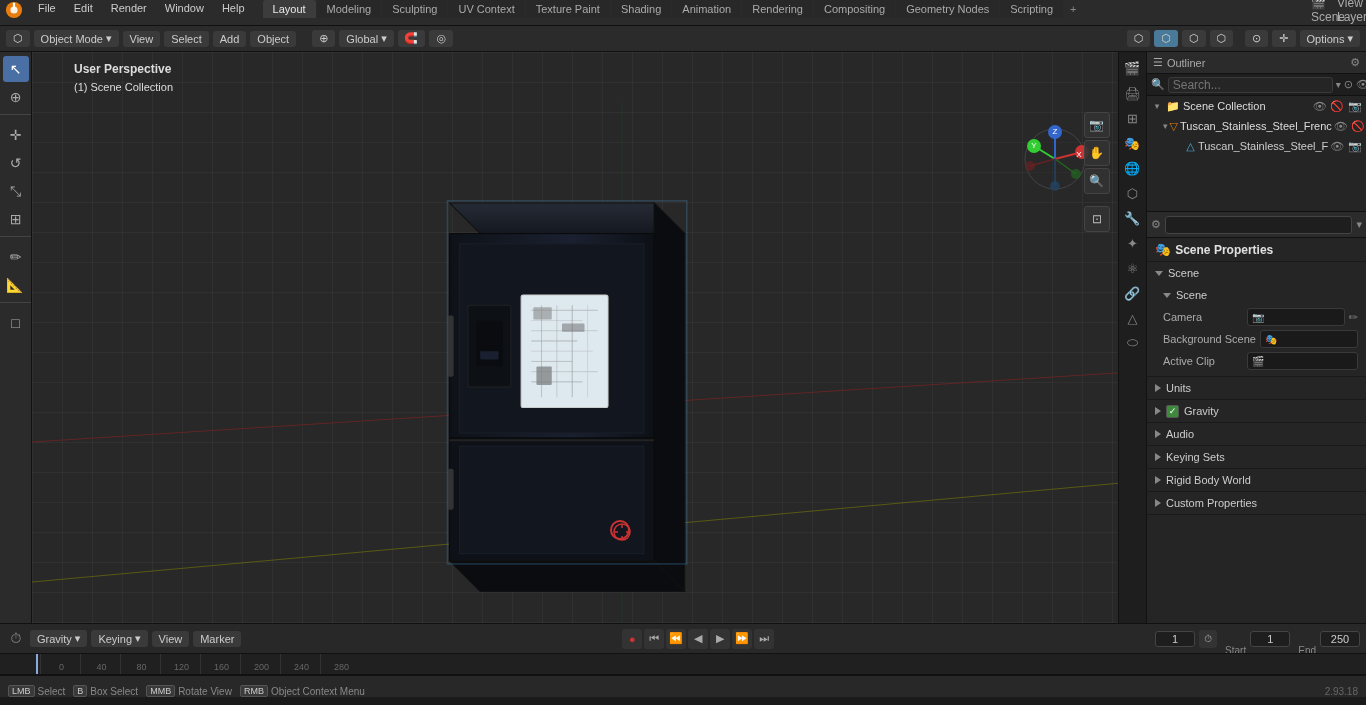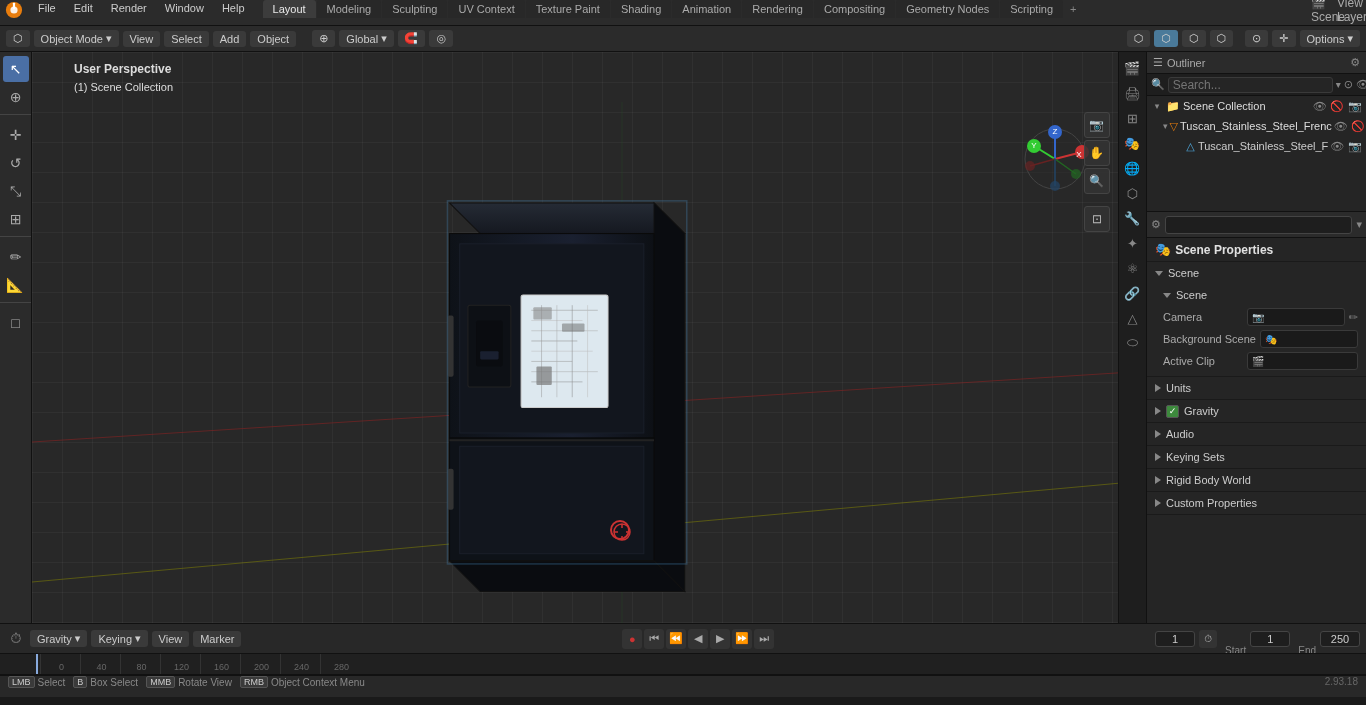--- a/index.html
+++ b/index.html
@@ -273,21 +273,21 @@
       margin-left: 4px;
       margin-top: 24px;
     }
 
     
     #statusbar {
       height: 22px;
       background: #282828;
       border-top: 1px solid #111;
       display: flex;
-      align-items: flex-start;
+      align-items: flex-end;
       padding: 0 8px;
       gap: 8px;
       font-size: 10px;
       color: #888;
     }
     .status-item {
       display: flex;
       align-items: center;
       gap: 3px;
     }

